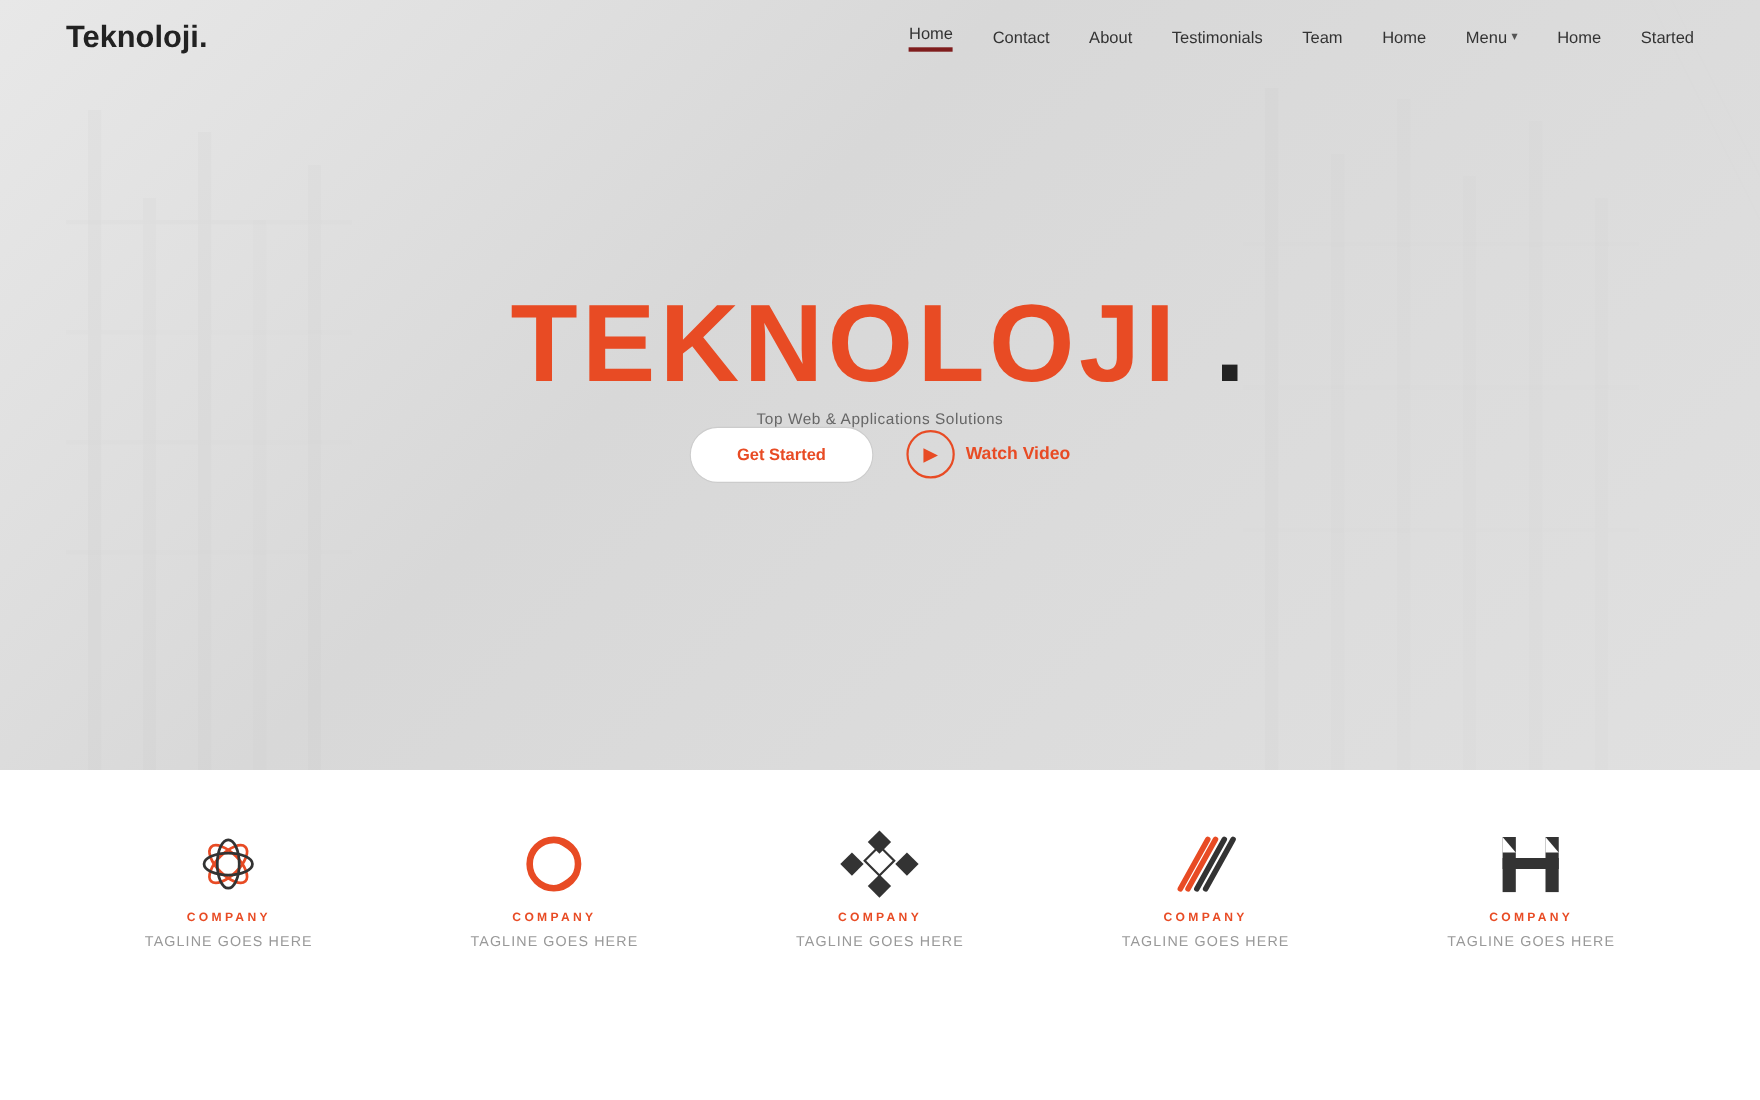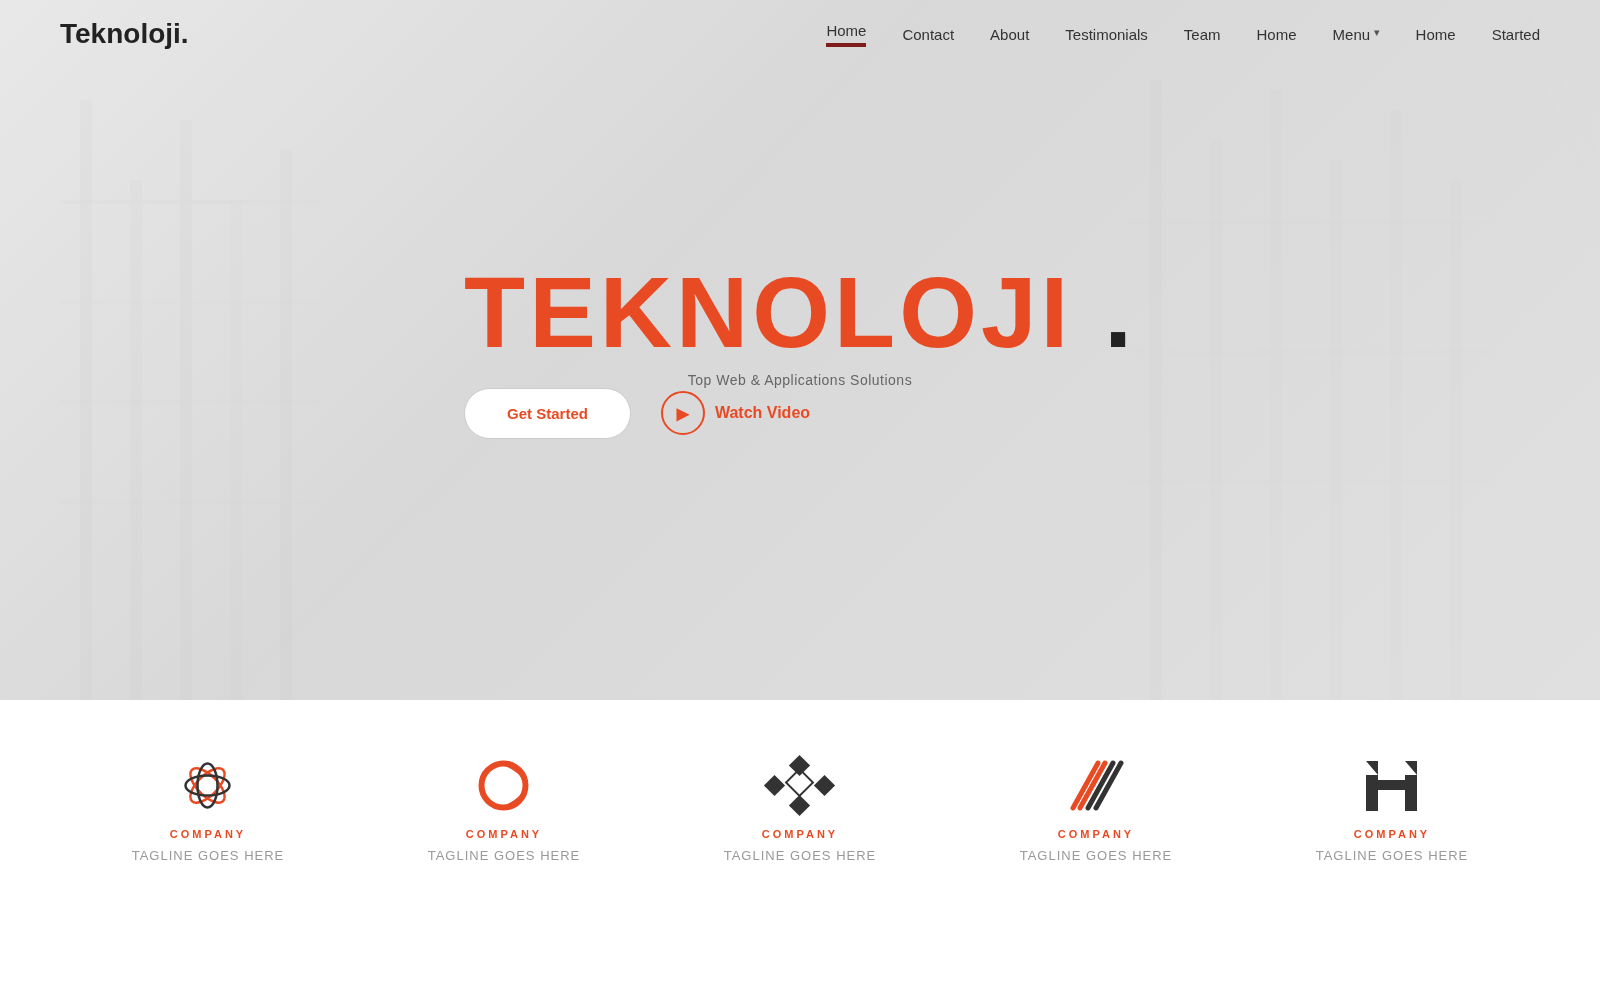--- a/index.html
+++ b/index.html
@@ -103,20 +103,21 @@
       margin-bottom: 10px;
     }
     .hero-tagline {
       font-size: 14px;
       color: #666;
       letter-spacing: 0.5px;
     }
     .hero-buttons {
       display: flex;
       align-items: center;
+      justify-content: center;
       gap: 30px;
     }
     .btn-get-started {
       padding: 16px 42px;
       border-radius: 50px;
       border: 1.5px solid #ccc;
       background: #fff;
       color: #e84b24;
       font-size: 15px;
       font-weight: 600;

